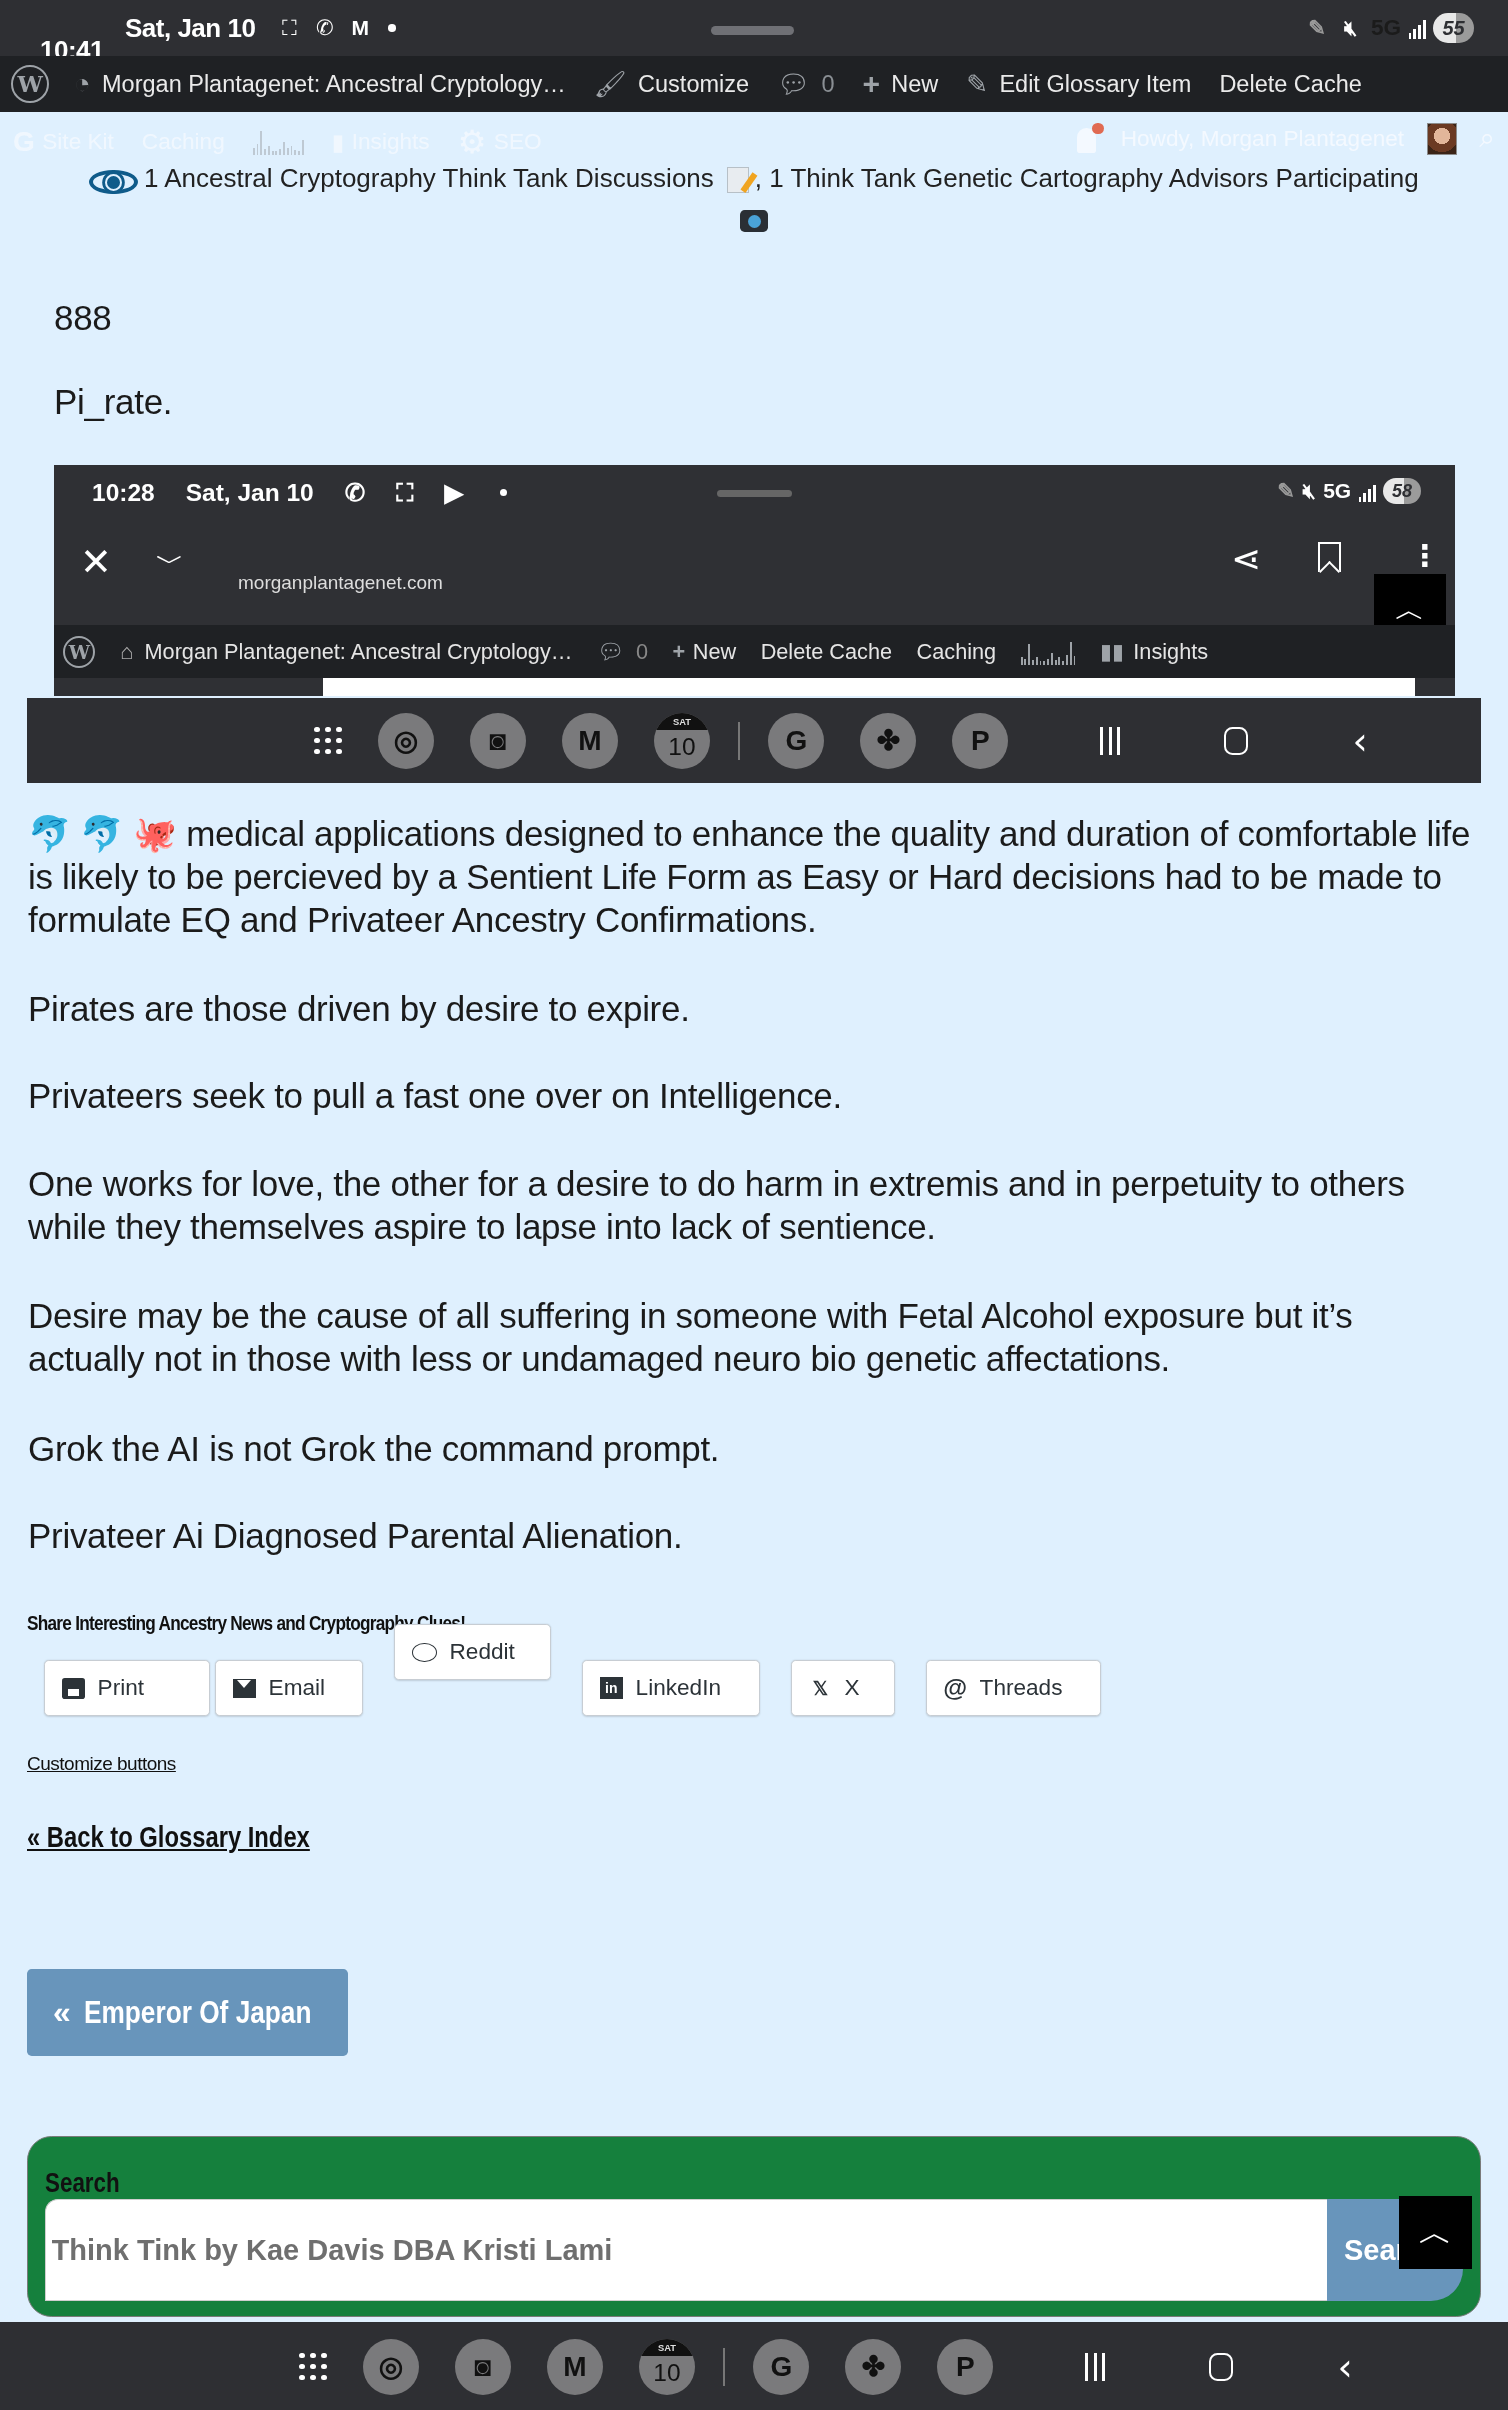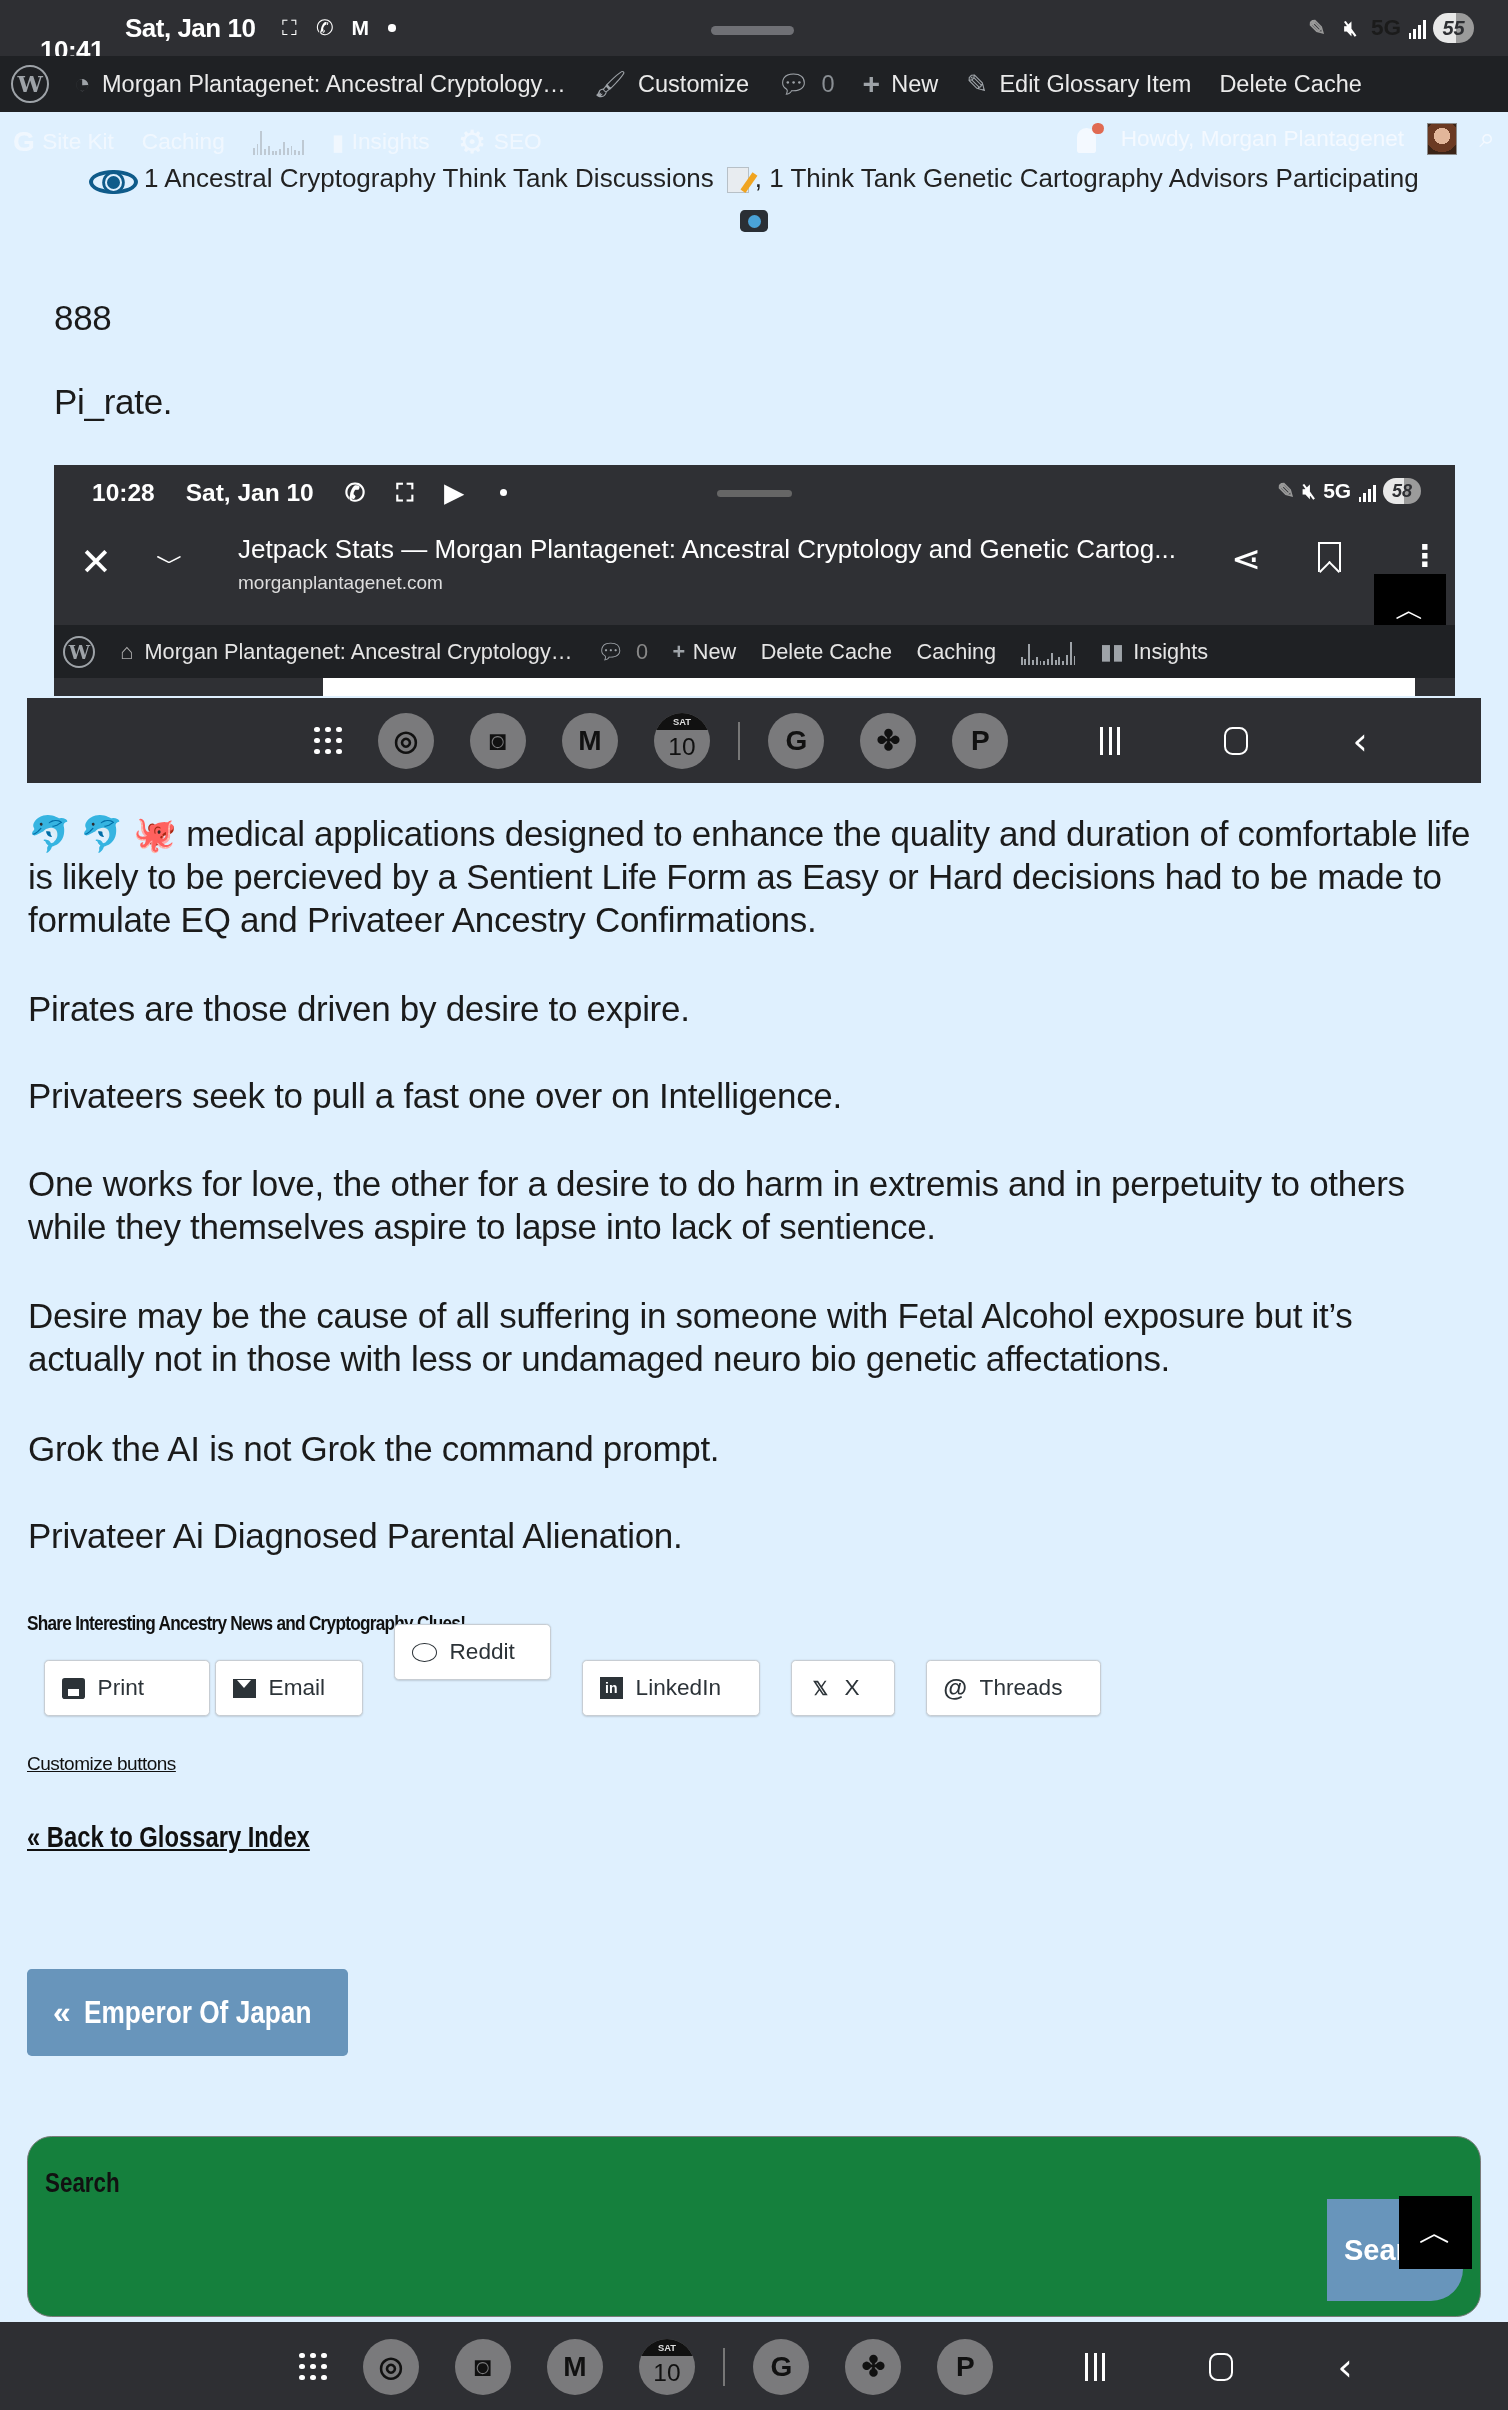--- a/index.html
+++ b/index.html
@@ -234,21 +234,20 @@
         <i style="height:4.7px"></i>
         <i style="height:8.5px"></i>
         <i style="height:12.2px"></i>
         <i style="height:17px"></i>
       </span>
     <span class="battery">58</span>
   </div>
   <div class="e-chrome">
     <span class="e-close">✕</span>
     <span class="e-chev">﹀</span>
-    <span class="e-title">Jetpack Stats — Morgan Plantagenet: Ancestral Cryptology and Genetic Cartog...</span>
     <span class="e-url">morganplantagenet.com</span>
     <span class="e-share">⋖</span>
     <span class="e-bookmark"></span>
     <span class="e-more">⋮</span>
   </div>
   <div class="e-top-btn">︿</div>
   <div class="e-adminbar">
     <span class="wp-logo">W</span>
     <span style="color:#aaa">⌂</span>
     <span style="margin-left:-13px">Morgan Plantagenet: Ancestral Cryptology…</span>
@@ -352,20 +351,21 @@
 
 <a class="back-link">« Back to Glossary Index</a>
 
 <a class="prev-btn">
   <span>«</span>
   <span class="lbl">Emperor Of Japan</span>
 </a>
 
 <div class="search-box">
   <label class="search-label">Search</label>
+  <input class="search-input" type="text" placeholder="Think Tink by Kae Davis DBA Kristi Lami" style="">
   <button class="search-btn">Search</button>
 </div>
 <div class="scroll-top">︿</div>
 
 <div class="navbar bottom" style="padding-left:299px">
   <span class="grid-icon">
       <i></i>
       <i></i>
       <i></i>
       <i></i>

